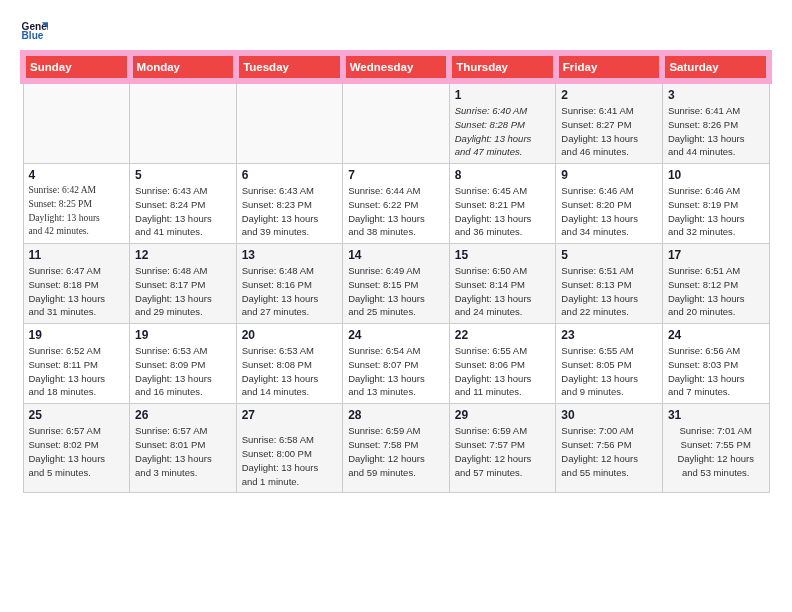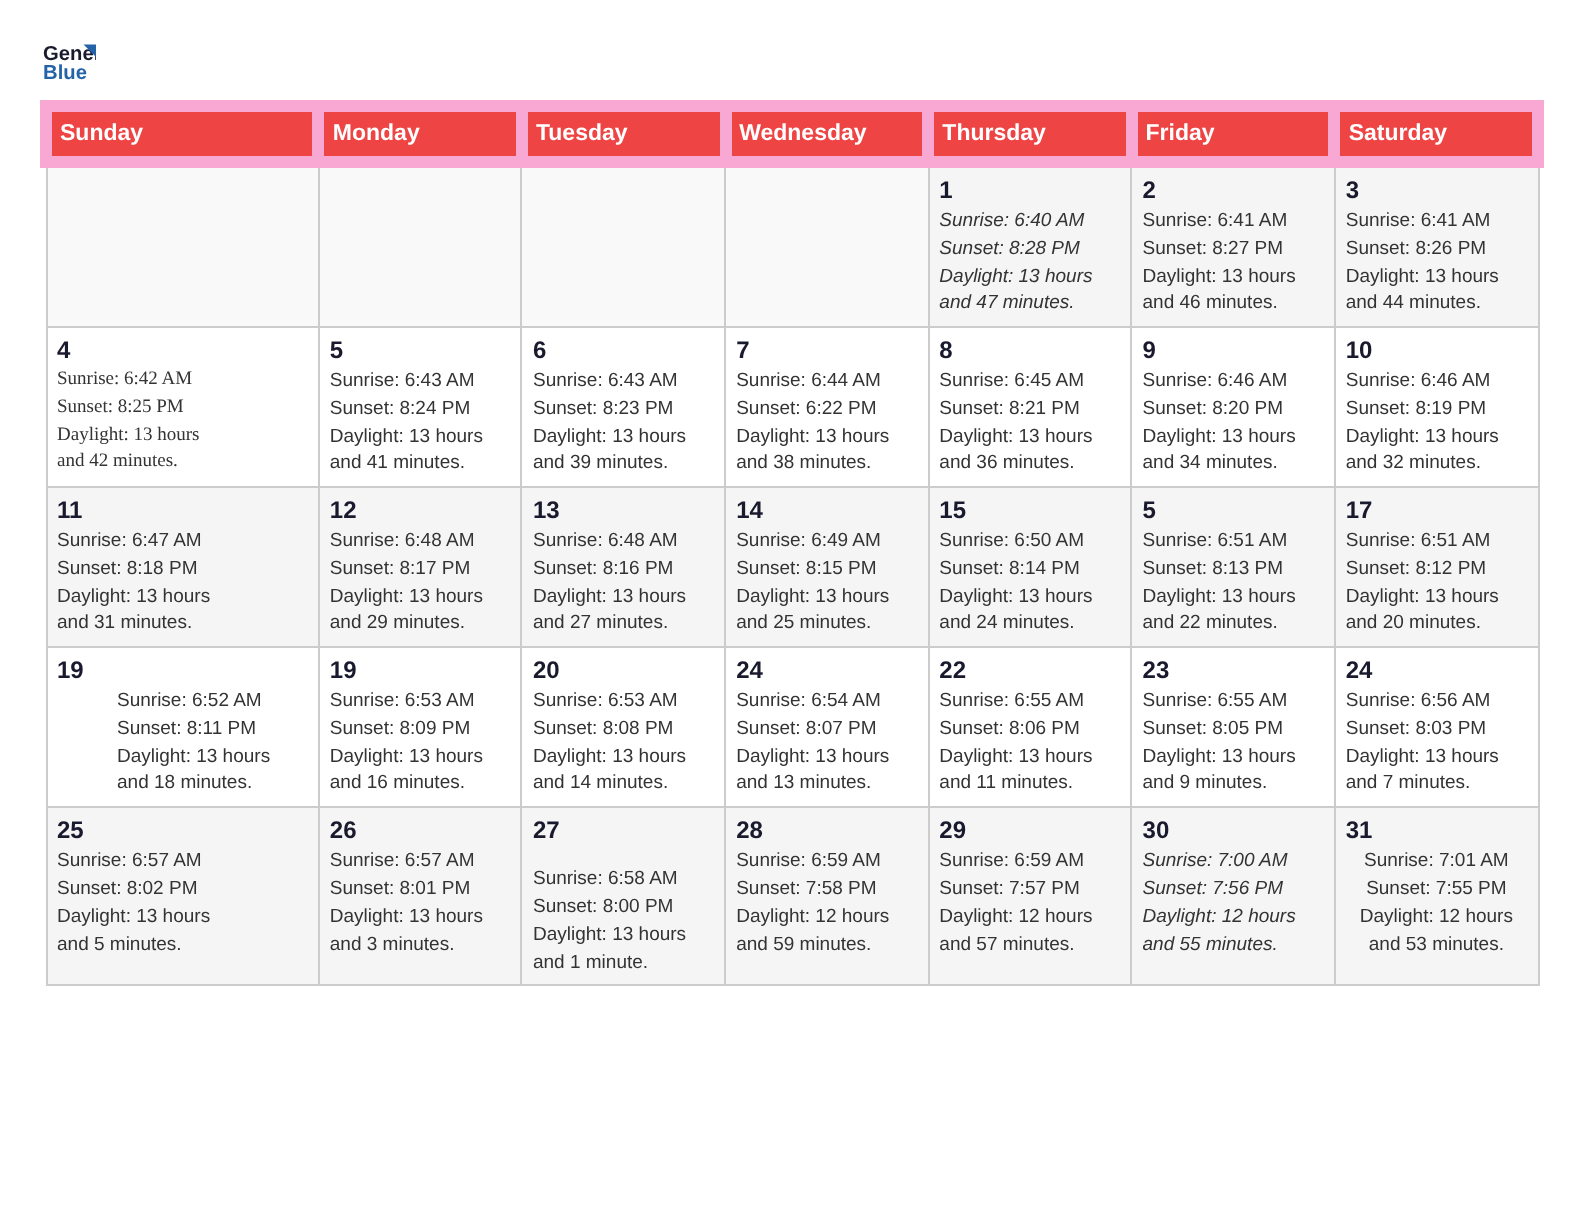--- a/index.html
+++ b/index.html
@@ -240,21 +240,21 @@
           <div class="day-number">17</div>
           <div class="day-info" style="white-space: pre-line;">Sunrise: 6:51 AM
 Sunset: 8:12 PM
 Daylight: 13 hours
 and 20 minutes.</div>
         </td>
       </tr>
       <tr>
         <td>
           <div class="day-number">19</div>
-          <div class="day-info" style="white-space: pre-line; margin-left: 30px;">Sunrise: 6:52 AM
+          <div class="day-info" style="white-space: pre-line;">Sunrise: 6:52 AM
 Sunset: 8:11 PM
 Daylight: 13 hours
 and 18 minutes.</div>
         </td>
         <td>
           <div class="day-number">19</div>
           <div class="day-info" style="white-space: pre-line;">Sunrise: 6:53 AM
 Sunset: 8:09 PM
 Daylight: 13 hours
 and 16 minutes.</div>
@@ -326,21 +326,21 @@
         </td>
         <td>
           <div class="day-number">29</div>
           <div class="day-info" style="white-space: pre-line;">Sunrise: 6:59 AM
 Sunset: 7:57 PM
 Daylight: 12 hours
 and 57 minutes.</div>
         </td>
         <td>
           <div class="day-number">30</div>
-          <div class="day-info" style="white-space: pre-line; font-style: italic;">Sunrise: 7:00 AM
+          <div class="day-info" style="white-space: pre-line;">Sunrise: 7:00 AM
 Sunset: 7:56 PM
 Daylight: 12 hours
 and 55 minutes.</div>
         </td>
         <td>
           <div class="day-number">31</div>
           <div class="day-info" style="white-space: pre-line; text-align: center;">Sunrise: 7:01 AM
 Sunset: 7:55 PM
 Daylight: 12 hours
 and 53 minutes.</div>

